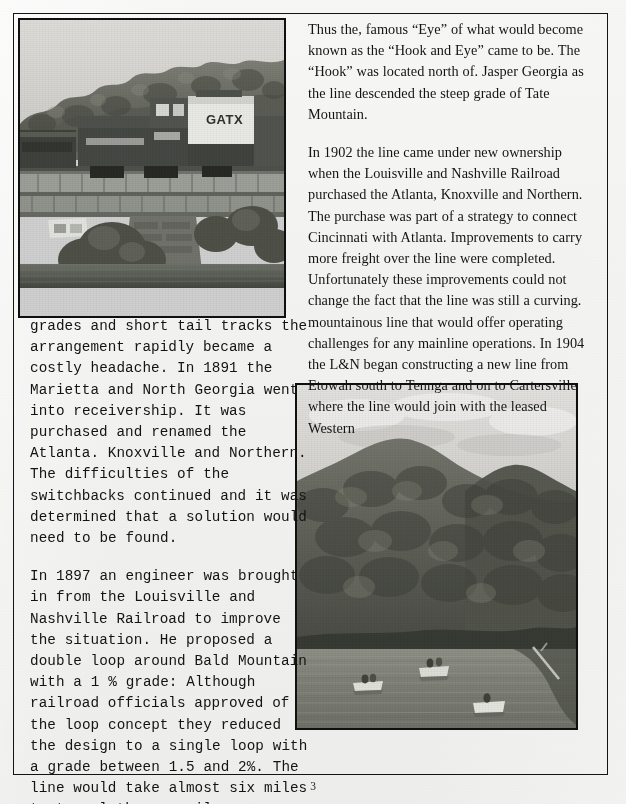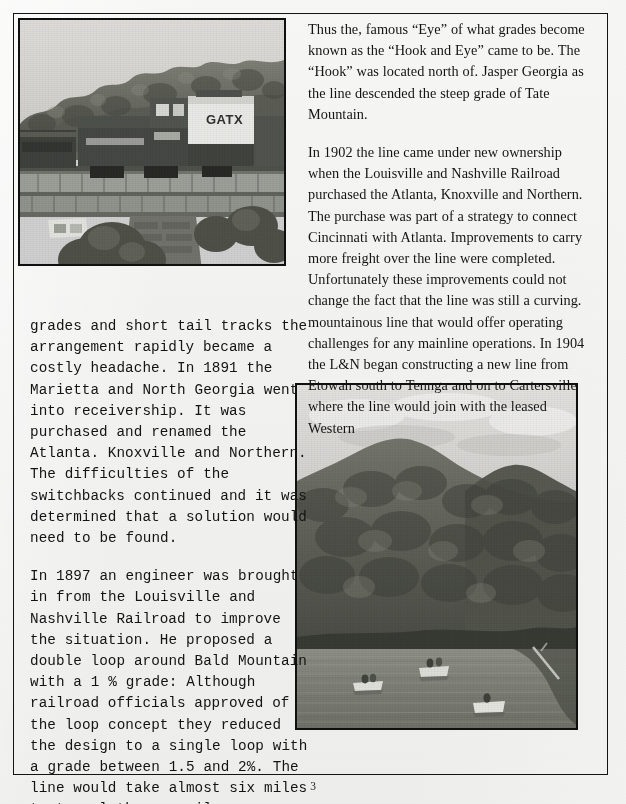--- a/index.html
+++ b/index.html
@@ -96,21 +96,21 @@
     background-image:
       repeating-linear-gradient(0deg, rgba(0,0,0,0.20) 0px, rgba(255,255,255,0.10) 1px, rgba(0,0,0,0.0) 2px),
       repeating-linear-gradient(90deg, rgba(0,0,0,0.16) 0px, rgba(255,255,255,0.08) 1px, rgba(0,0,0,0.0) 3px);
   }
 
   
   #photo-train {
     left: 18px;
     top: 18px;
     width: 268px;
-    height: 248px;
+    height: 300px;
   }
   
   #photo-river {
     left: 295px;
     top: 383px;
     width: 283px;
     height: 347px;
   }
 
   
@@ -399,21 +399,21 @@
   <div class="page-border"></div>
 
   <div class="content">
 
     <div class="col col-left" style="top:303px;">
       <p class="para">grades and short tail tracks the arrangement rapidly became a costly headache. In 1891 the Marietta and North Georgia went into receivership. It was purchased and renamed the Atlanta. Knoxville and Northern. The difficulties of the switchbacks continued and it was determined that a solution would need to be found.</p>
       <p class="para">In 1897 an engineer was brought in from the Louisville and Nashville Railroad to improve the situation.  He proposed a double loop around Bald Mountain with a 1 % grade: Although railroad officials approved of the loop concept they reduced the design to a single loop with a grade between 1.5 and 2%. The line would take almost six miles to travel the one mile separating the two parts of the line.  The loop is almost two miles in length and the change in vertical elevation is 426 feet.  The trestle where the line crosses over itself is 197 feet long and 62 feet high.  The loop was finished in 1898.</p>
     </div>
 
     <div class="col col-right" style="top:6px;">
-      <p class="para">Thus the, famous “Eye” of what grades become known as the “Hook and Eye” came to be. The “Hook” was located north of. Jasper Georgia as the line descended the steep grade of Tate Mountain.</p>
+      <p class="para">Thus the, famous “Eye” of what would become known as the “Hook and Eye” came to be. The “Hook” was located north of. Jasper Georgia as the line descended the steep grade of Tate Mountain.</p>
       <p class="para">In 1902 the line came under new ownership when the Louisville and Nashville Railroad purchased the Atlanta, Knoxville and Northern. The purchase was part of a strategy to connect Cincinnati with Atlanta. Improvements to carry more freight over the line were completed. Unfortunately these improvements could not change the fact that the line was still a curving. mountainous line that would offer operating challenges for any mainline operations. In 1904 the L&amp;N began constructing a new line from Etowah south to Tennga and on to Cartersville where the line would join with the leased Western</p>
     </div>
 
   </div>
 
   <div class="folio">3</div>
 
   <div class="paper-grain"></div>
 
 </div>

